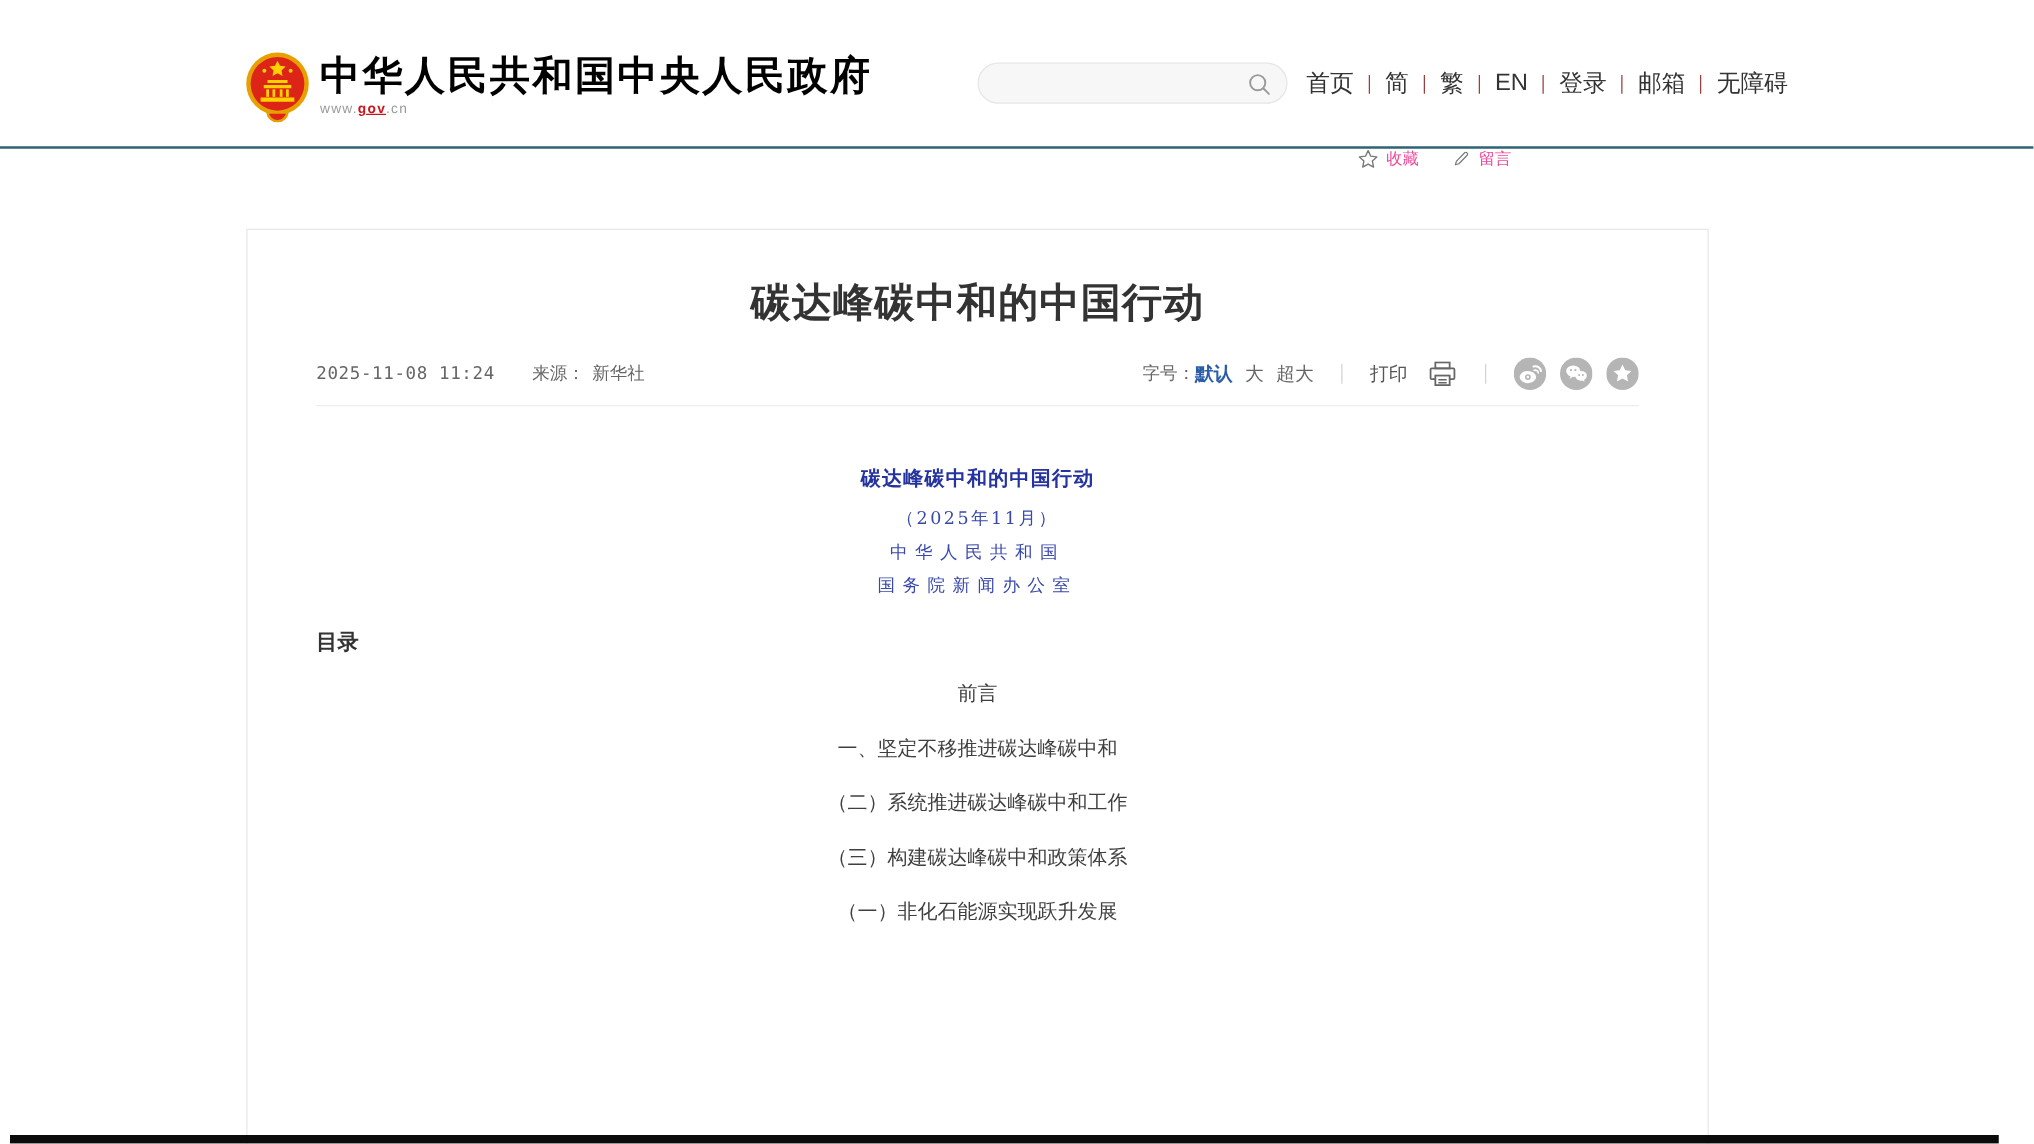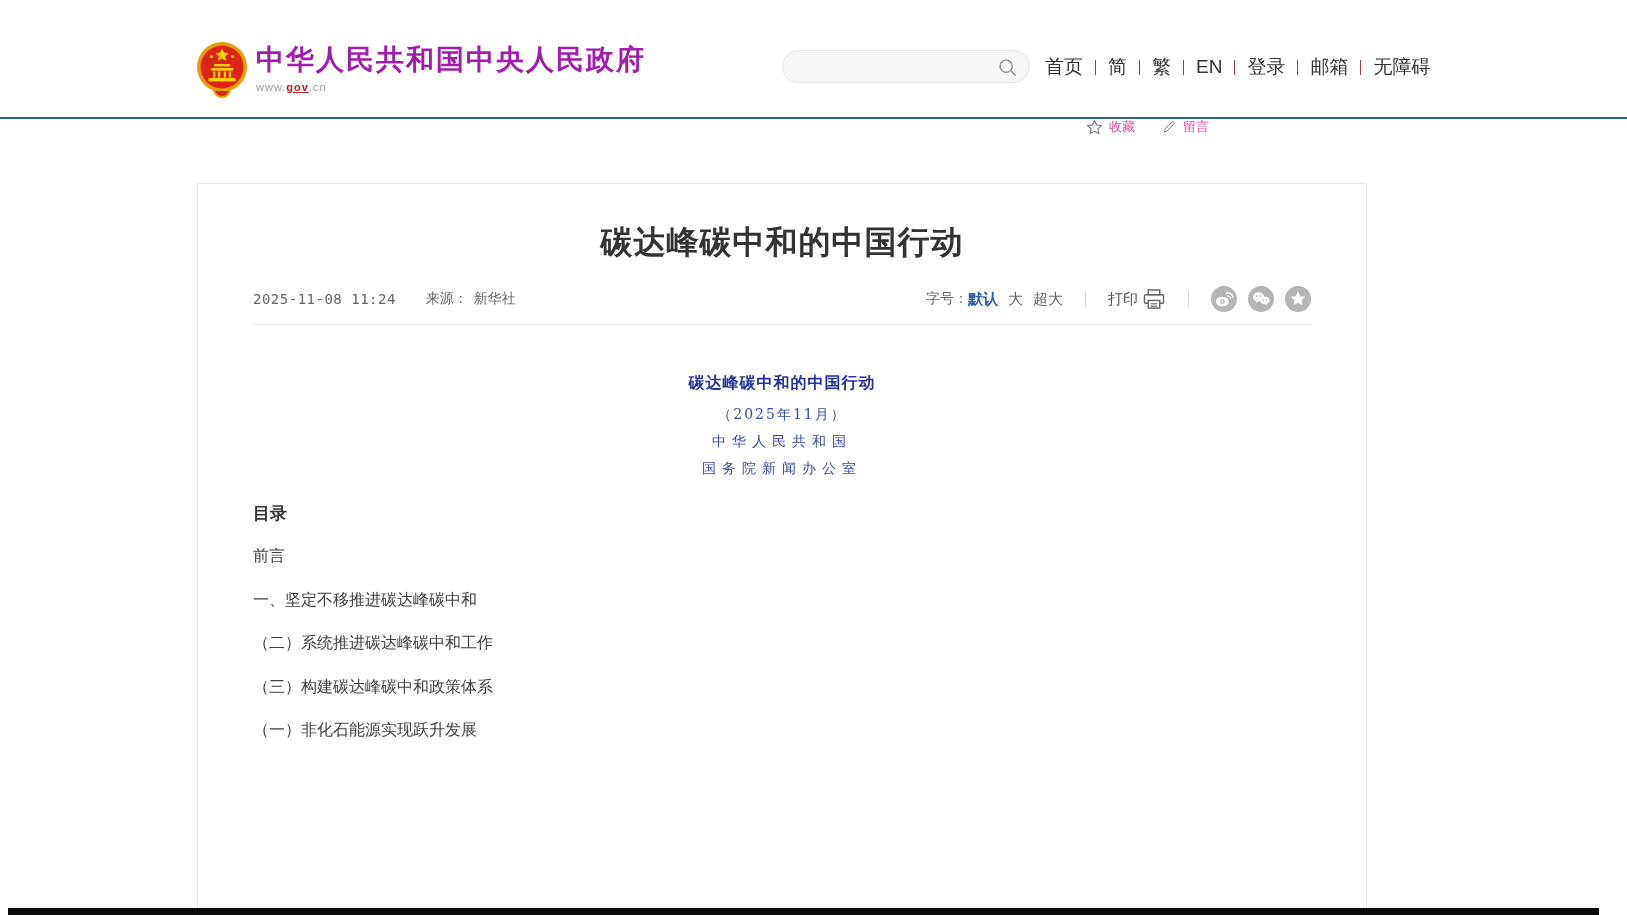--- a/index.html
+++ b/index.html
@@ -6,21 +6,21 @@
   html,body { background:#ffffff; }
   .page {
     position:relative; width:1627px; height:915px; overflow:hidden;
     background:#ffffff; font-family:"Liberation Sans", sans-serif; color:#333;
   }
 
   
   .site-header { position:relative; width:100%; height:117px; background:#fff; }
   .emblem { position:absolute; left:196px; top:40px; width:52px; height:58px; }
   .logo-text { position:absolute; left:256px; top:44px; }
-  .site-title { font-size:28px; font-weight:700; color:#a21caf; letter-spacing:2px; line-height:32px; }
+  .site-title { font-size:32px; font-weight:700; color:#000000; letter-spacing:2px; line-height:32px; }
   .site-url { margin-top:5px; font-size:11px; color:#9a9a9a; letter-spacing:1px; }
   .site-url .gov { color:#c7161e; font-weight:700; text-decoration:underline; }
 
   .search-box {
     position:absolute; left:782px; top:50px; width:248px; height:33px;
     background:#f7f7f7; border:1px solid #e6e6e6; border-radius:17px;
   }
   .search-input {
     position:absolute; left:16px; top:0; width:190px; height:31px;
     border:none; outline:none; background:transparent; font-size:14px; color:#333;
@@ -54,33 +54,33 @@
   .meta-left { display:flex; align-items:center; color:#666; font-size:14px; }
   .meta-date { font-family:"DejaVu Sans Mono", monospace; letter-spacing:0.5px; }
   .meta-source-label { margin-left:30px; }
   .meta-source { margin-left:6px; }
   .meta-right { display:flex; align-items:center; font-size:15px; color:#666; }
   .fs-label { font-size:14px; }
   .fs-default { color:#2a5caa; font-weight:700; margin-left:0; cursor:pointer; }
   .fs-large { margin-left:10px; cursor:pointer; }
   .fs-xlarge { margin-left:10px; cursor:pointer; }
   .vsep { display:inline-block; width:1px; height:16px; background:#d4d4d4; margin:0 22px; }
-  .print-wrap { display:flex; align-items:center; gap:4px; cursor:pointer; color:#555; }
+  .print-wrap { display:flex; align-items:center; gap:16px; cursor:pointer; color:#555; }
   .share-icons { display:flex; align-items:center; gap:11px; }
   .share-icon { width:26px; height:26px; cursor:pointer; display:block; }
 
   
   .article-body { margin-top:48px; font-size:16px; color:#3f3f3f; }
   .lead { text-indent:2em; line-height:26px; }
   .doc-title { margin-top:22px; text-align:center; font-size:16px; font-weight:700; color:#2433a0; letter-spacing:1px; }
   .doc-date { margin-top:12px; text-align:center; font-size:14px; color:#3949ab; font-family:"DejaVu Serif", serif; letter-spacing:2px; }
   .doc-author { margin-top:9px; text-align:center; font-size:14px; color:#3949ab; font-family:"DejaVu Serif", serif; letter-spacing:6px; }
   .toc-heading { margin-top:24px; font-size:17px; font-weight:700; color:#333; line-height:24px; }
   .toc-list { margin-top:8px; }
-  .toc-line { line-height:43.5px; white-space:nowrap; }
+  .toc-line { line-height:43.5px; white-space:nowrap;text-align:center; }
 
   .bottom-bar { position:absolute; left:8px; right:28px; bottom:0; height:7px; background:#0b0b0b; z-index:9; }
 </style>
 </head>
 <body>
 
 <div class="page">
 
   <div class="site-header">
 

